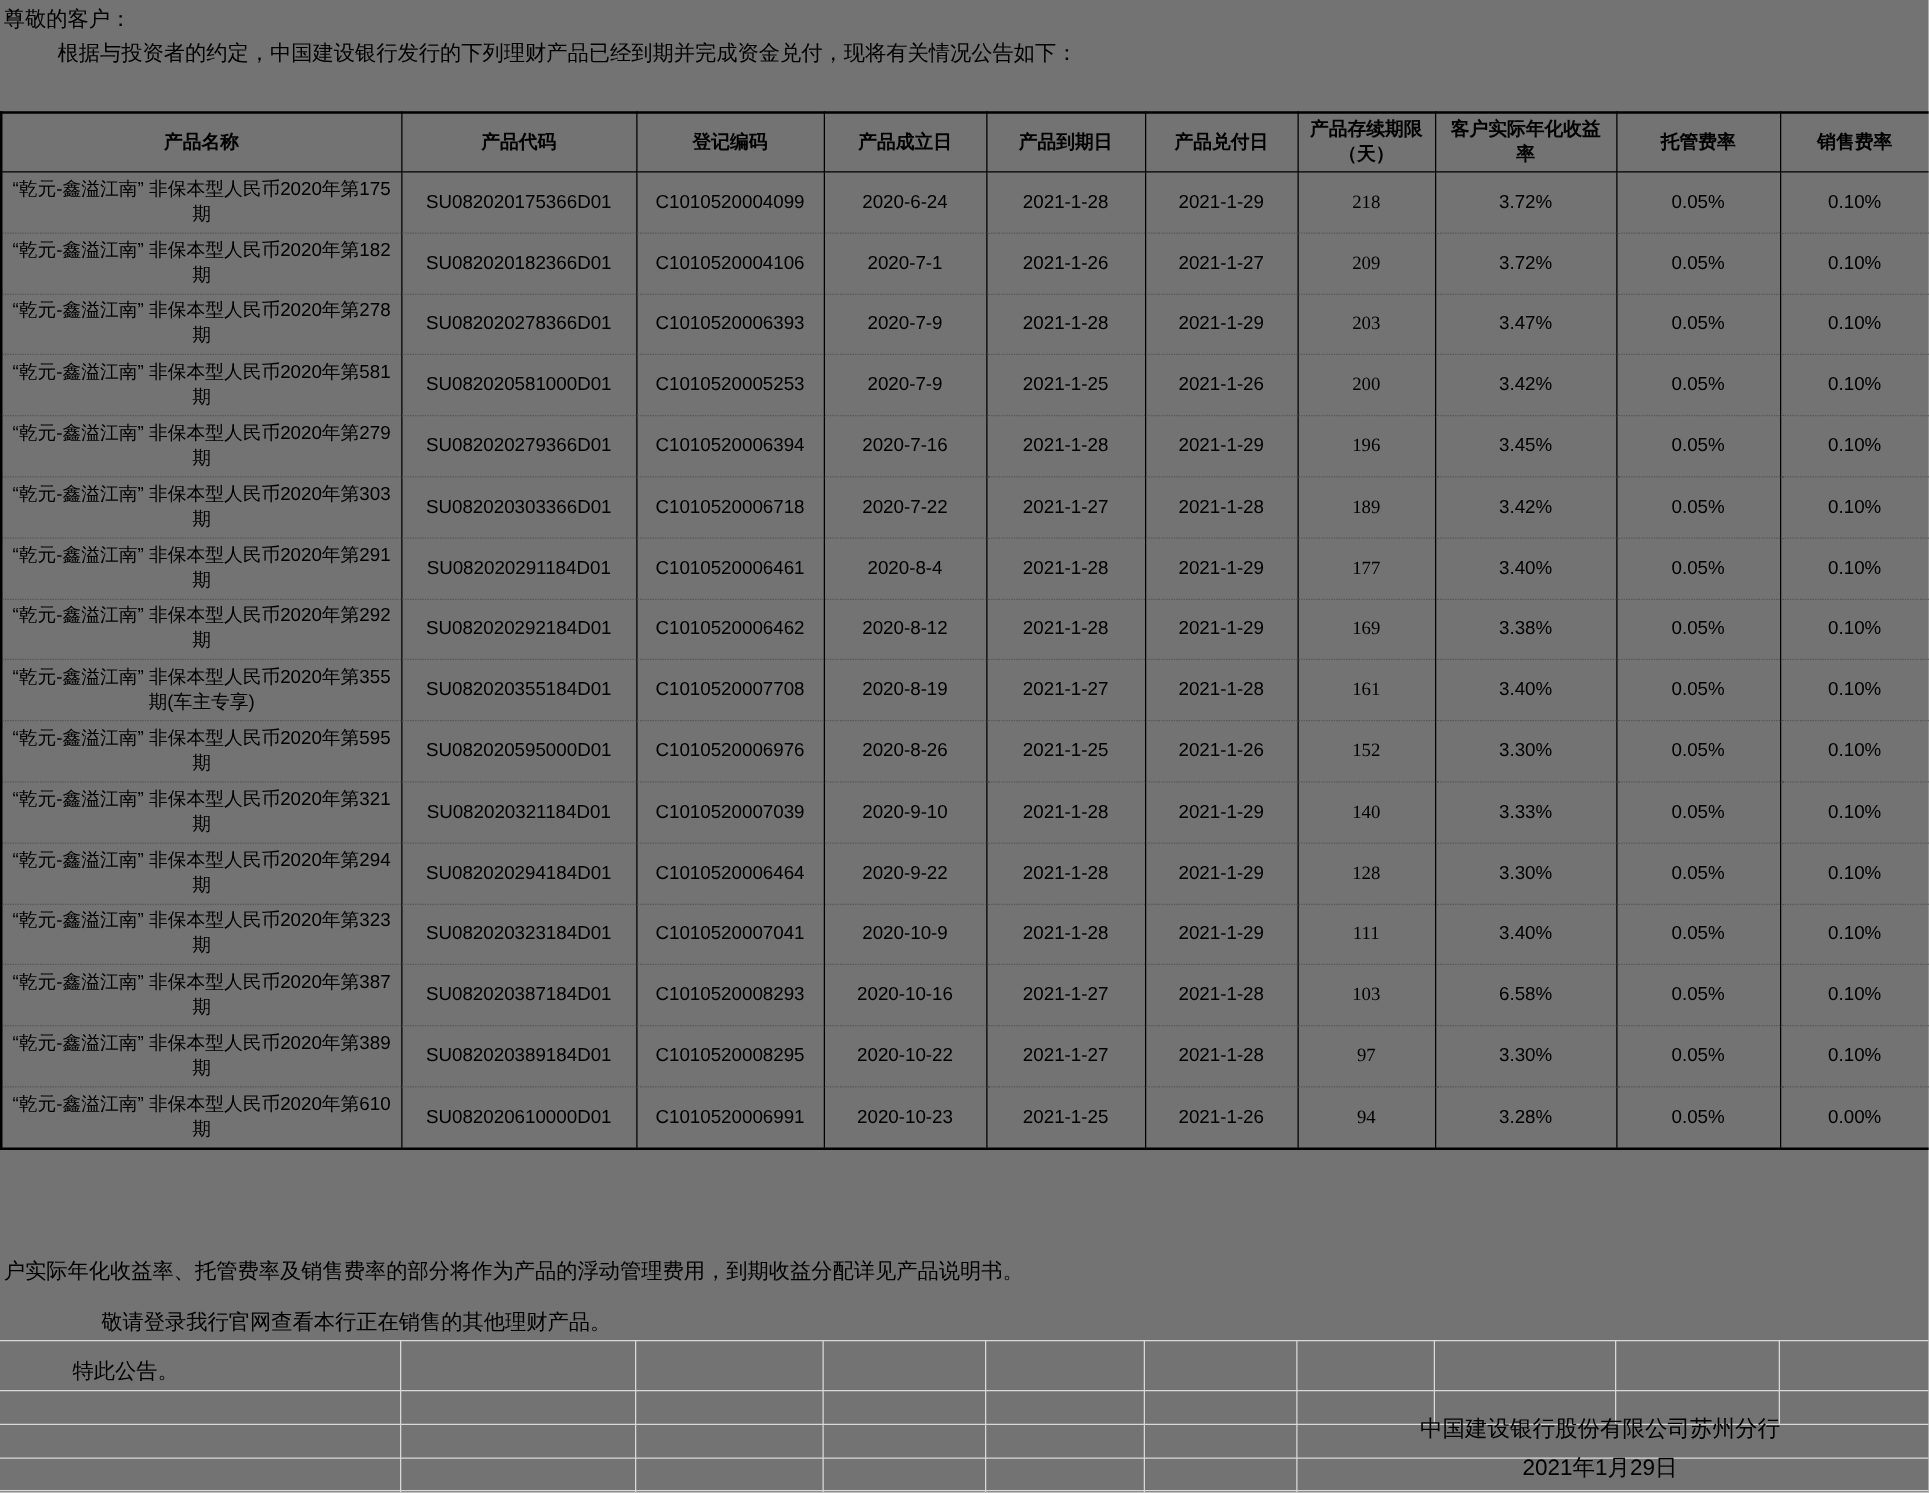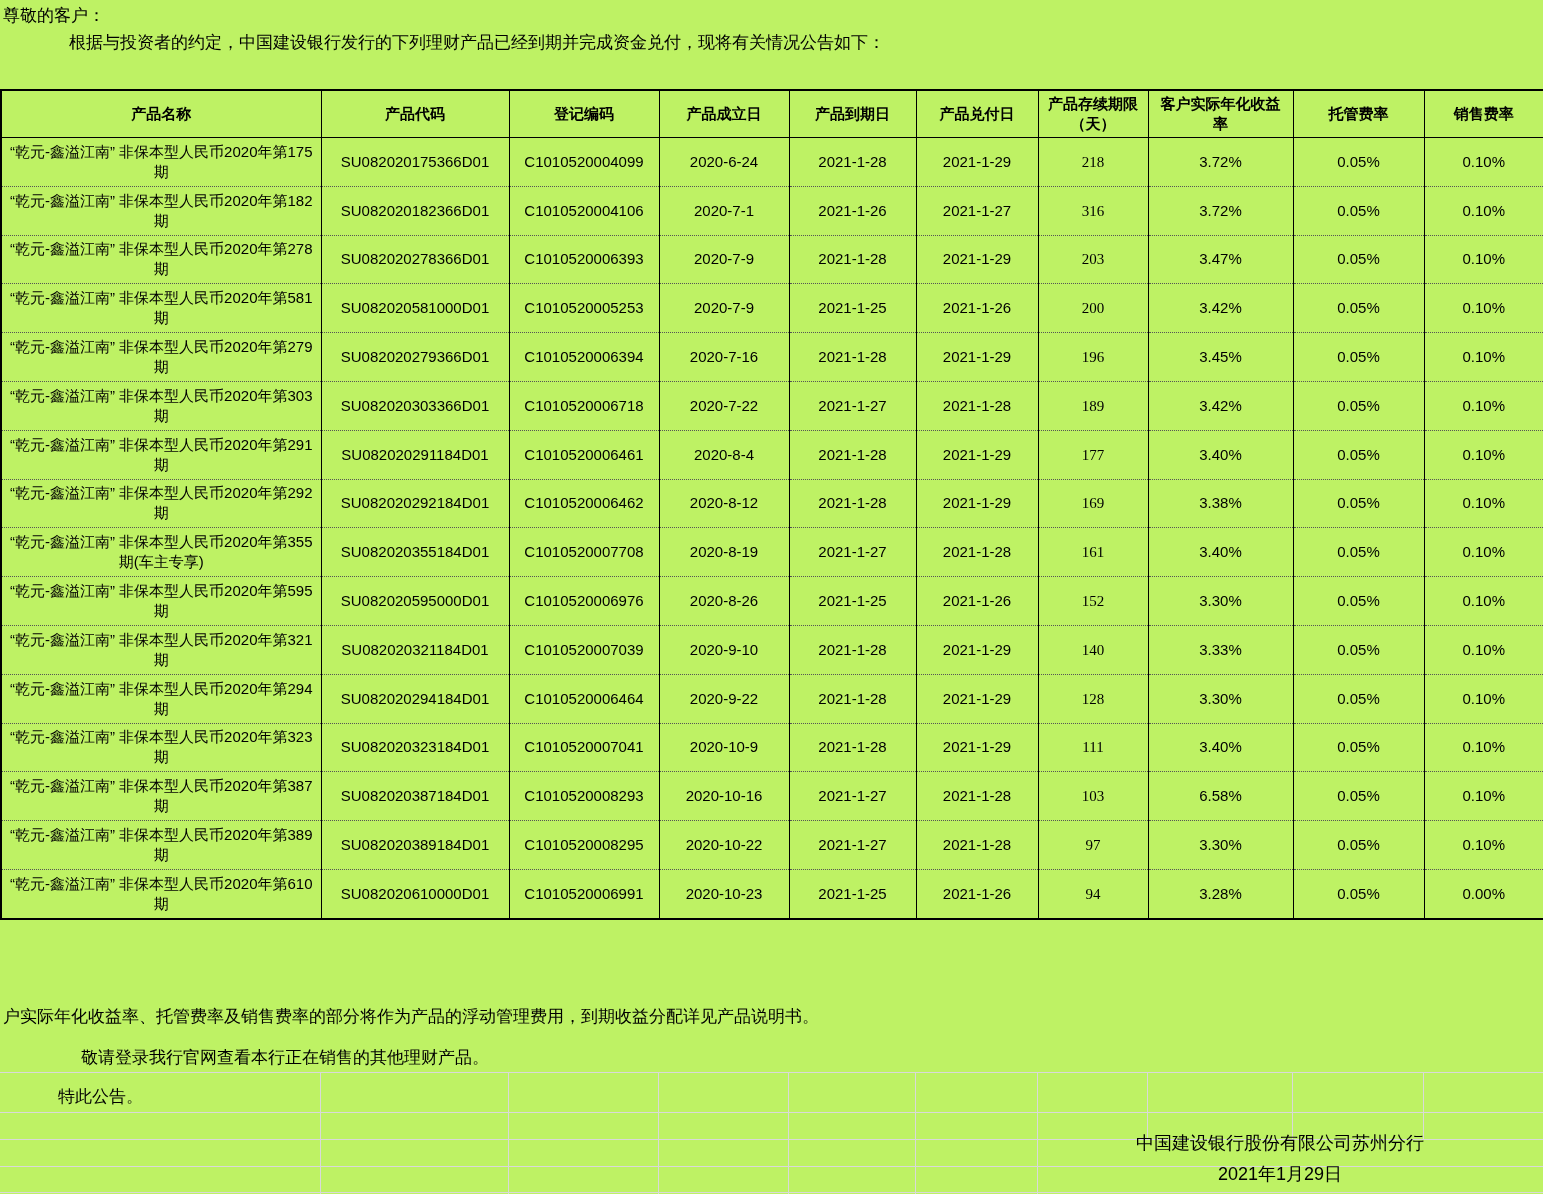--- a/index.html
+++ b/index.html
@@ -1,19 +1,19 @@
 <!DOCTYPE html>
 <html><head>
 <meta charset="utf-8">
 <style>
   html,body{margin:0;padding:0;background:#fff;}
   #page{
     position:relative;
     width:1543px;height:1194px;
-    background:#bef264;
+    background:#737373;
     font-family:"Liberation Sans",sans-serif;
     color:#000;
     overflow:hidden;
   }
   .txt{position:absolute;font-size:17px;line-height:22px;white-space:nowrap;}
   
   #tblwrap{position:absolute;top:89px;left:0;width:1358px;}
   table.products{
     border-collapse:collapse;
     table-layout:fixed;
@@ -54,21 +54,21 @@
   
   #sig{position:absolute;left:1000px;width:560px;text-align:center;font-size:18px;}
   #sigdate{position:absolute;left:1000px;width:560px;text-align:center;font-size:18px;}
 </style>
 </head>
 <body>
 
 <div id="page">
 
   <div class="txt" style="top:5px;left:3px;">尊敬的客户：</div>
-  <div class="txt" style="top:32px;left:46px;margin-left:23px;">根据与投资者的约定，中国建设银行发行的下列理财产品已经到期并完成资金兑付，现将有关情况公告如下：</div>
+  <div class="txt" style="top:32px;left:46px;">根据与投资者的约定，中国建设银行发行的下列理财产品已经到期并完成资金兑付，现将有关情况公告如下：</div>
 
   <div id="tblwrap">
     <table class="products">
       <colgroup>
         <col style="width:320px">
           <col style="width:188px">
           <col style="width:150px">
         <col style="width:130px">
           <col style="width:127px">
           <col style="width:122px">
@@ -104,21 +104,21 @@
             <td class="col-8 rs">0.05%</td>
             <td class="col-9 rs">0.10%</td>
           </tr>
           <tr>
             <td class="col-0">“乾元-鑫溢江南” 非保本型人民币2020年第182期</td>
             <td class="col-1">SU082020182366D01</td>
             <td class="col-2">C1010520004106</td>
             <td class="col-3">2020-7-1</td>
             <td class="col-4">2021-1-26</td>
             <td class="col-5">2021-1-27</td>
-            <td class="col-6 rs">316</td>
+            <td class="col-6 rs">209</td>
             <td class="col-7 rs">3.72%</td>
             <td class="col-8 rs">0.05%</td>
             <td class="col-9 rs">0.10%</td>
           </tr>
           <tr>
             <td class="col-0">“乾元-鑫溢江南” 非保本型人民币2020年第278期</td>
             <td class="col-1">SU082020278366D01</td>
             <td class="col-2">C1010520006393</td>
             <td class="col-3">2020-7-9</td>
             <td class="col-4">2021-1-28</td>

